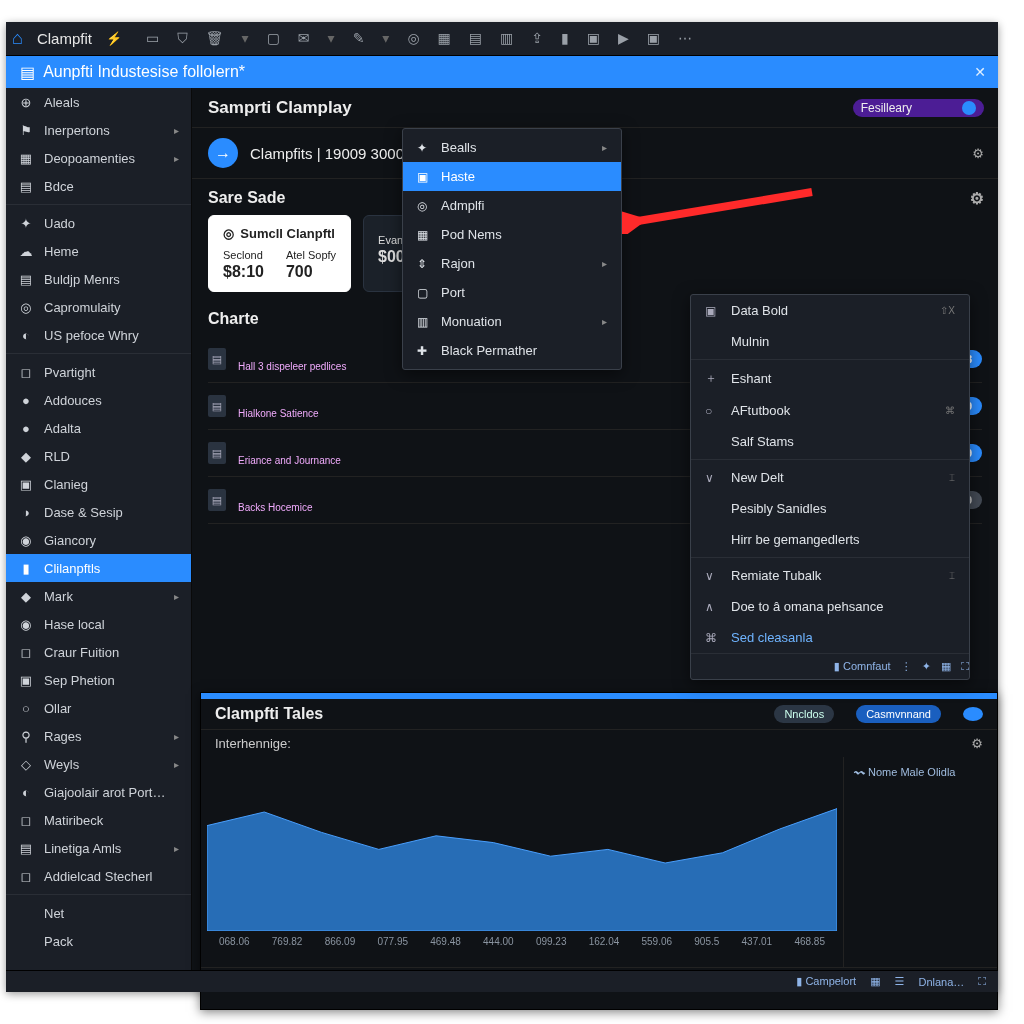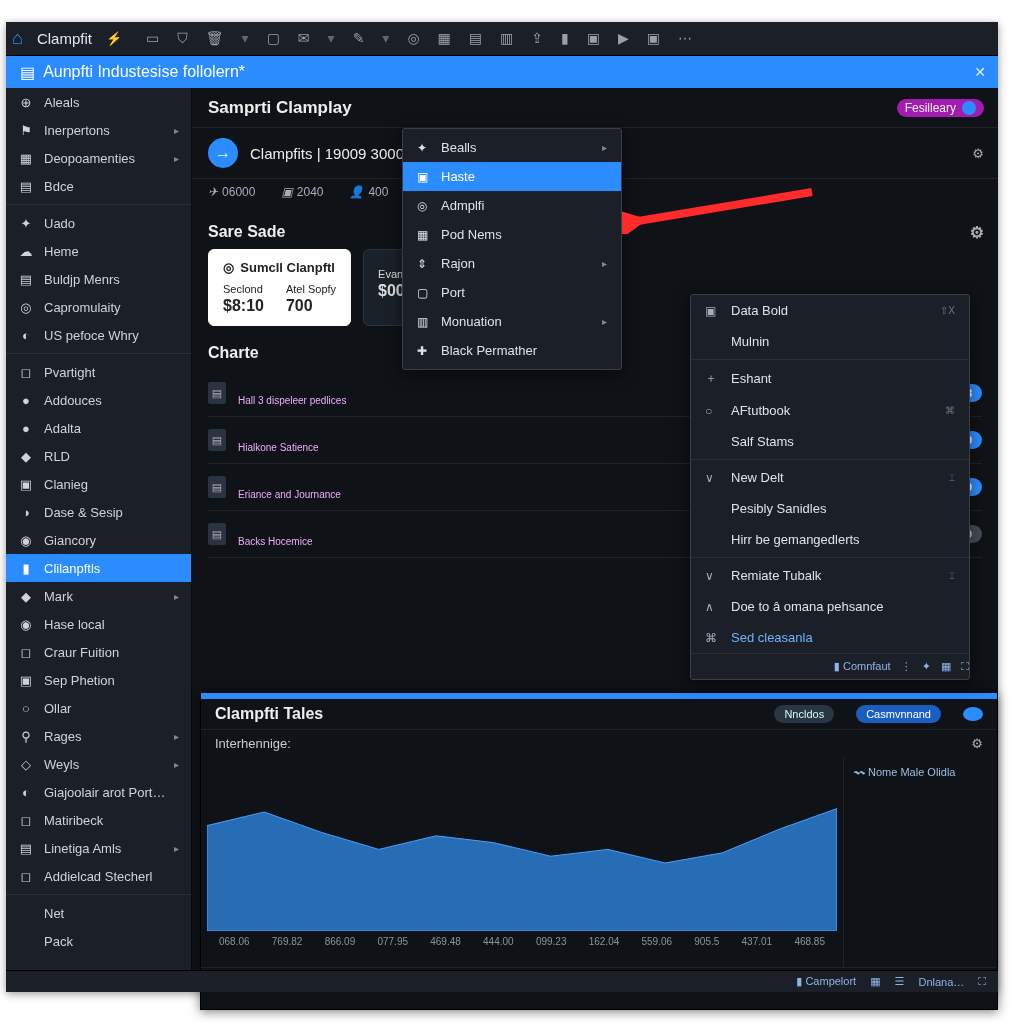--- a/index.html
+++ b/index.html
@@ -14,21 +14,21 @@
 .bluebar .close { position:absolute; right:12px; cursor:pointer; color:#dfefff; font-size:14px;}
 .main { display:flex; height:calc(100% - 66px); }
 .sidebar { width:186px; background:#1b1f27; overflow:hidden; border-right:1px solid #0a0a0a; }
 .sb-item { display:flex; align-items:center; gap:10px; padding:6px 12px; cursor:pointer; color:#cfd3d9; position:relative;}
 .sb-item.active { background:#2a8cff; color:#fff;}
 .sb-item .ic { width:16px; height:16px; display:inline-flex; align-items:center; justify-content:center; font-size:13px;}
 .sb-item .arrow { margin-left:auto; color:#888; font-size:10px;}
 .sb-sep { height:1px; background:#2a2e36; margin:4px 0;}
 .content { flex:1; background:#0f1216; overflow:hidden; position:relative;}
 .panel-header { height:40px; display:flex; align-items:center; padding:0 16px; font-size:17px; font-weight:600; color:#eee; border-bottom:1px solid #222; position:relative;}
-.panel-header .pill { position:absolute; right:14px; display:flex; align-items:center; background:#a21caf; border-radius:12px; padding:2px 8px; font-size:12px; font-weight:400;}
+.panel-header .pill { position:absolute; right:14px; display:flex; align-items:center; background:#4c1d95; border-radius:12px; padding:2px 8px; font-size:12px; font-weight:400;gap:44px;}
 .panel-header .pill .dot { width:14px; height:14px; border-radius:50%; background:#2a8cff; margin-left:6px; display:inline-block;}
 .account-row { display:flex; align-items:center; gap:12px; padding:10px 16px; border-bottom:1px solid #222; position:relative;}
 .account-row .av { width:30px; height:30px; border-radius:50%; background:#2a8cff; display:flex; align-items:center; justify-content:center; color:#fff; font-size:16px;}
 .account-row .name { font-size:15px; font-weight:500; color:#eee;}
 .account-row .gear { position:absolute; right:14px; color:#aaa; cursor:pointer;}
 .meta-row { display:flex; gap:26px; padding:6px 16px 14px; color:#aab; font-size:12px;}
 .meta-row span i { margin-right:4px;}
 .section-title { padding:10px 16px 8px; font-size:16px; font-weight:600; color:#eee; display:flex; align-items:center; position:relative;}
 .section-title .gear { position:absolute; right:14px; color:#aaa; cursor:pointer;}
 .cards { display:flex; gap:12px; padding:0 16px 14px;}
@@ -262,25 +262,20 @@
         <span class="pill">
             <span>Fesilleary</span>
             <span class="dot"></span>
           </span>
       </div>
       <div class="account-row">
         <span class="av">→</span>
         <span class="name">Clampfits | 19009 3000</span>
         <span class="gear">⚙</span>
       </div>
-      <div class="meta-row" id="metarow">
-          <span><i>✈</i>06000</span>
-          <span><i>▣</i>2040</span>
-          <span><i>👤</i>400</span>
-        </div>
 
       <div class="section-title">
         <span>Sare Sade</span>
         <span class="gear">⚙</span>
       </div>
       <div class="cards" id="cards">
           <div class="card white">
             <div class="ct"><span>◎</span>Sumcll Clanpftl</div>
             <div class="cb">
               <div>

